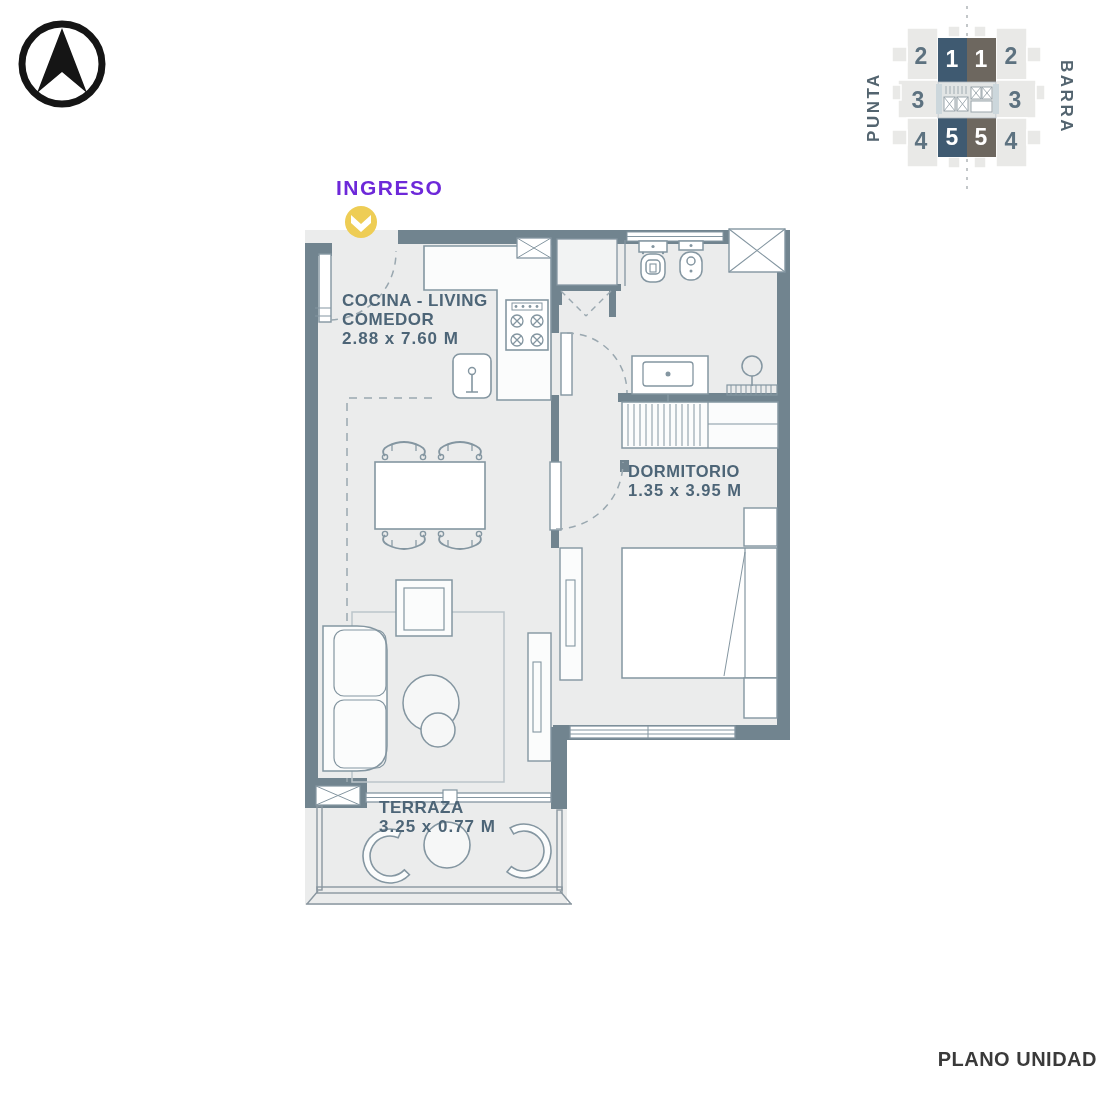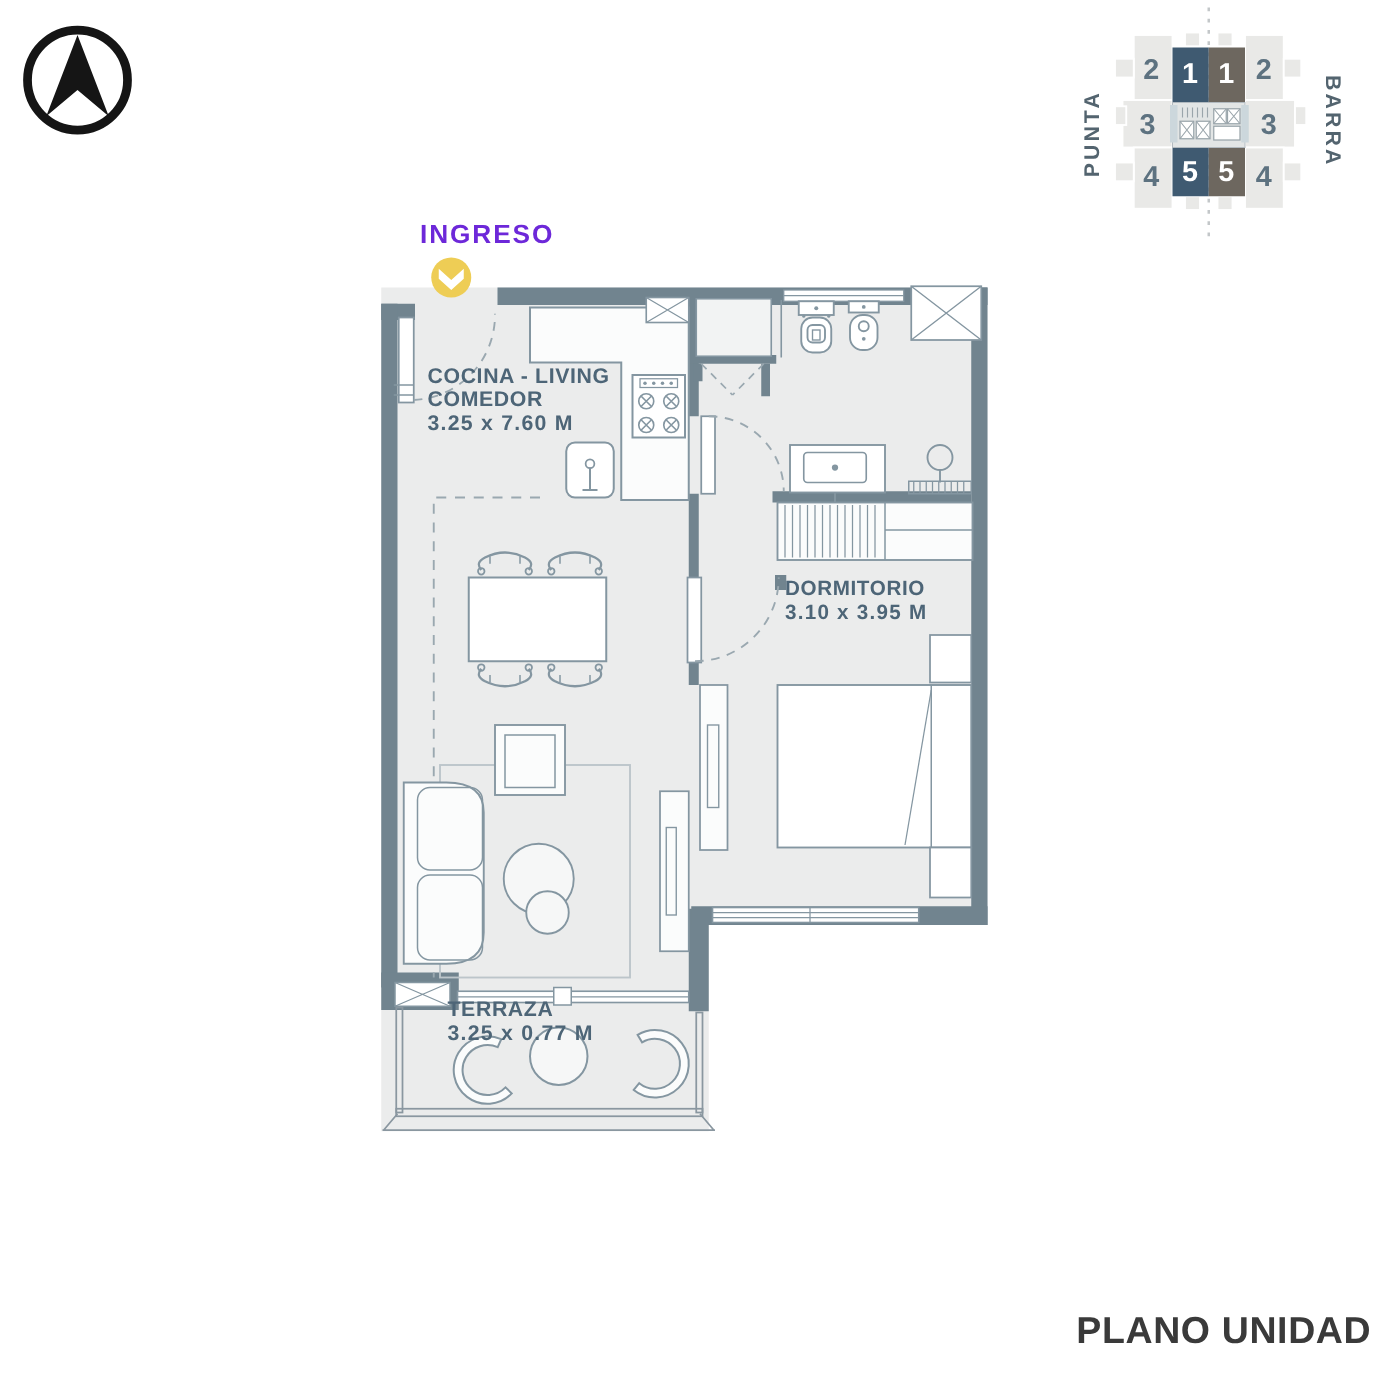--- a/index.html
+++ b/index.html
@@ -8,28 +8,28 @@
     font-family:"Liberation Sans", sans-serif;overflow:hidden;
   }
   svg.plan{position:absolute;left:0;top:0;}
   .lbl{
     position:absolute;font-weight:bold;color:#4d6577;text-align:left;
     letter-spacing:.5px;line-height:19px;font-size:17px;
   }
   .lbl .dims{display:block;letter-spacing:1px;}
   #lbl-living{left:342px;top:291px;width:180px;}
   #lbl-bedroom{left:628px;top:462px;width:168px;font-size:16.5px;}
-  #lbl-terrace{left:358px;top:798px;width:180px;}
+  #lbl-terrace{left:379px;top:798px;width:180px;}
   #lbl-ingreso{
     position:absolute;left:336px;top:176px;font-weight:bold;font-size:21px;
     color:#6d28d9;letter-spacing:1.5px;
   }
   #lbl-title{
     position:absolute;right:3px;top:1048px;width:400px;text-align:right;
-    font-weight:bold;font-size:30px;color:#3a3a3a;letter-spacing:.5px;
+    font-weight:bold;font-size:20px;color:#3a3a3a;letter-spacing:.5px;
   }
   
   .kpn{
     position:absolute;font-weight:bold;font-size:23px;color:#5d7280;
     transform:translate(-50%,-50%);line-height:1;
   }
   .kpn.dark{color:#ffffff;}
   .wing{
     position:absolute;font-weight:bold;font-size:17px;color:#53646f;
     letter-spacing:2.5px;white-space:nowrap;transform:translate(-50%,-50%) rotate(-90deg);
@@ -296,25 +296,25 @@
       </g>
       <path d="M944,97 L955,111 M955,97 L944,111 M957,97 L968,111 M968,97 L957,111
                M971,87 L981,99 M981,87 L971,99 M982,87 L992,99 M992,87 L982,99" stroke="#9aa5ab" stroke-width="0.9"></path>
       <path d="M946,86 L946,94 M950,86 L950,94 M954,86 L954,94 M958,86 L958,94 M962,86 L962,94 M966,86 L966,94" stroke="#9aa5ab" stroke-width="0.9"></path>
     </g>
   </g>
 </svg>
 
 <div class="lbl" id="lbl-living">
   <span>COCINA - LIVING COMEDOR</span>
-  <span class="dims">3.25 x 7.60 M</span>
+  <span class="dims">2.88 x 7.60 M</span>
 </div>
 <div class="lbl" id="lbl-bedroom">
   <span>DORMITORIO</span>
-  <span class="dims">3.10 x 3.95 M</span>
+  <span class="dims">1.35 x 3.95 M</span>
 </div>
 <div class="lbl" id="lbl-terrace">
   <span>TERRAZA</span>
   <span class="dims">3.25 x 0.77 M</span>
 </div>
 <div id="lbl-ingreso">INGRESO</div>
 <div id="lbl-title">PLANO UNIDAD</div>
 
 <div class="wing" id="wing-punta">PUNTA</div>
 <div class="wing" id="wing-barra">BARRA</div>

